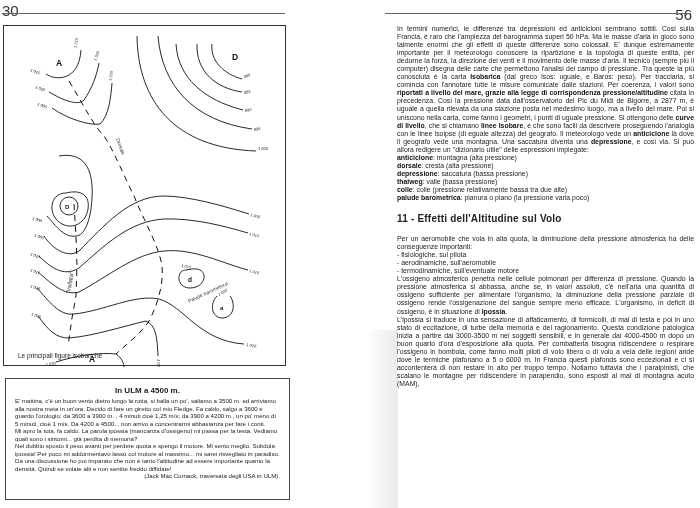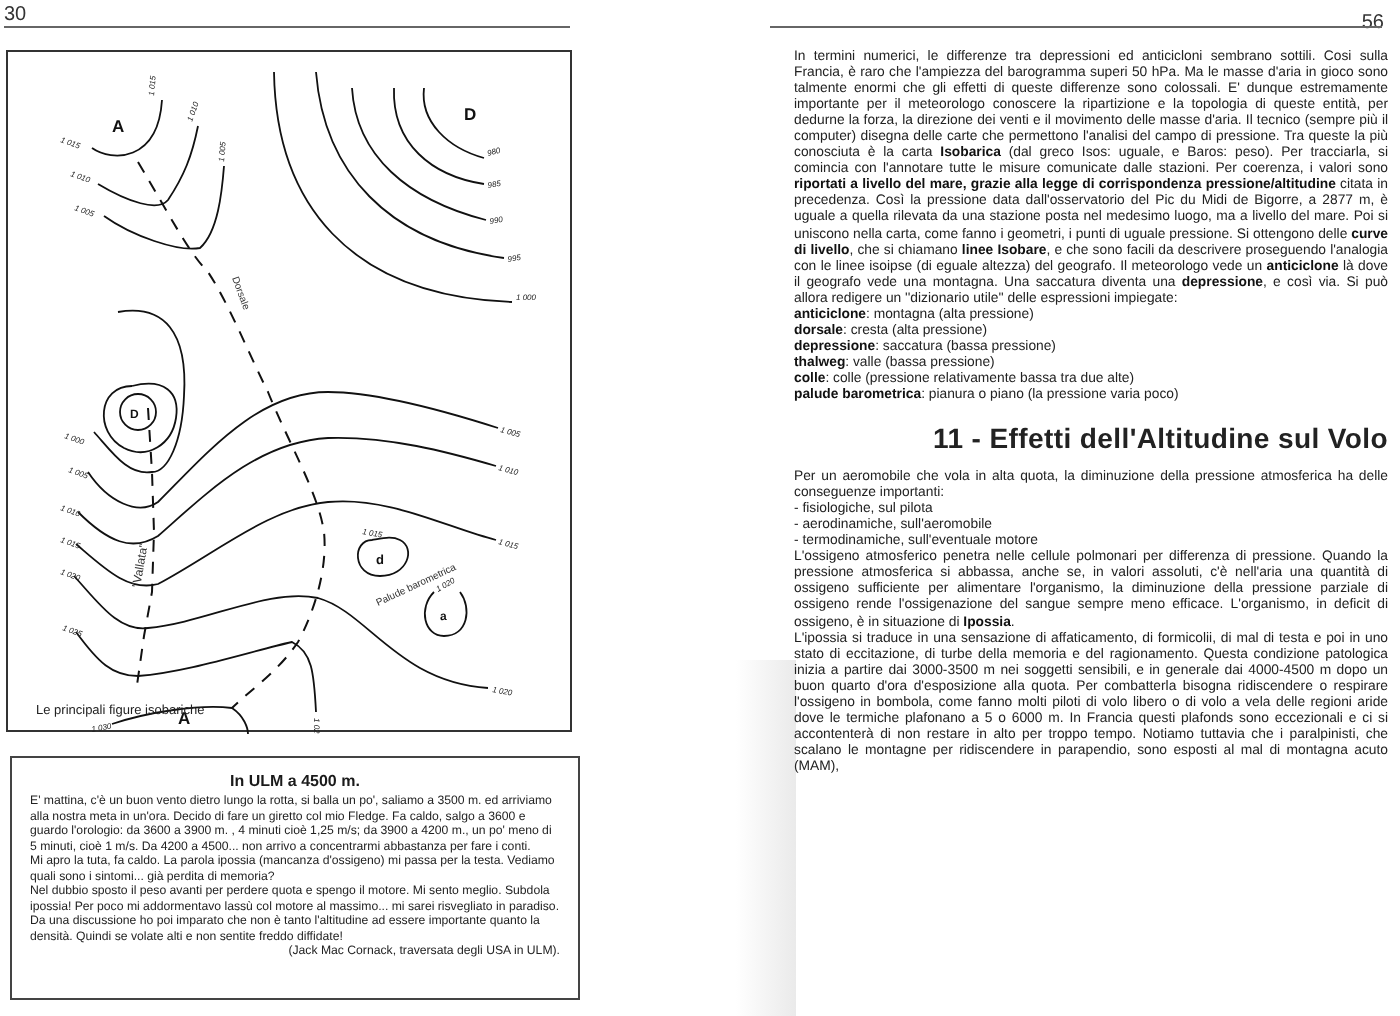--- a/index.html
+++ b/index.html
@@ -8,21 +8,21 @@
     background: #ffffff; color: #1a1a1a;
     font-family: "Liberation Sans", sans-serif;
   }
   .page { position: absolute; top: 0; height: 508px; }
   #left-page { left: 0; width: 350px; }
   #right-page { left: 350px; width: 350px; }
   .gutter-shade {
     position: absolute; left: 368px; top: 330px; width: 30px; height: 178px;
     background: linear-gradient(to right, rgba(255,255,255,0), rgba(225,225,225,0.7));
   }
-  .page-num { position: absolute; font-size: 10px; color: #333; }
+  .page-num { position: absolute; font-size: 15px; color: #333; }
   #pn-left { left: 2px; top: 2px; }
   #pn-right { right: 8px; top: 6px; }
   .rule { position: absolute; height: 1px; background: #666; }
   #rule-left { left: 2px; top: 13px; width: 283px; }
   #rule-right { left: 35px; top: 13px; width: 306px; }
 
   #map-frame {
     position: absolute; left: 3px; top: 25px; width: 283px; height: 341px;
     border: 1.3px solid #333; box-sizing: border-box;
   }
@@ -43,21 +43,21 @@
   #ulm-sign { text-align: right; }
 
   #right-text {
     position: absolute; left: 397px; top: 25px; width: 297px;
     font-size: 6.9px; line-height: 8.05px; color: #222; text-align: justify;
   }
   #right-text p { margin: 0; }
   #right-text .dict { margin: 0; text-align: left; }
   #right-text b { font-weight: bold; color: #111; }
   #section-title {
-    font-size: 14px; font-weight: bold; margin: 13px 0 12px 0; text-align: right;
+    font-size: 10px; font-weight: bold; margin: 13px 0 12px 0; text-align: left;
     letter-spacing: 0.2px;
   }
   .iso-label { font-size: 4px; fill: #222; font-style: italic; }
   .big-label { font-size: 8.5px; font-weight: bold; fill: #111; }
   .name-label { font-size: 5px; fill: #333; }
 </style>
 </head>
 <body>
 
 <div class="page" id="left-page">

